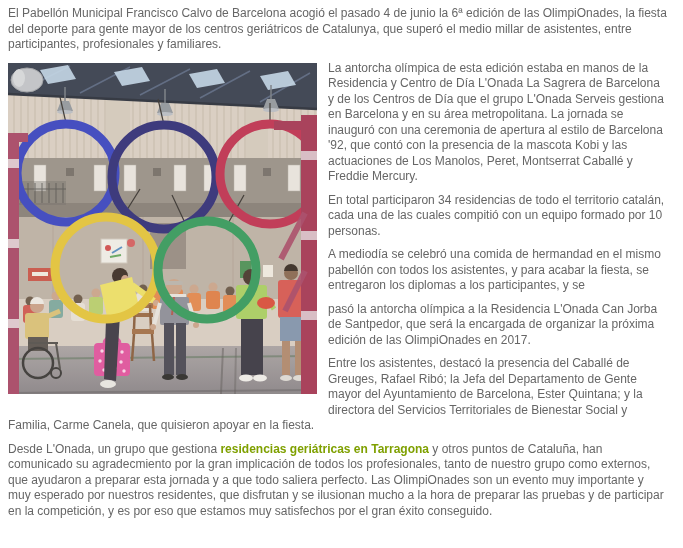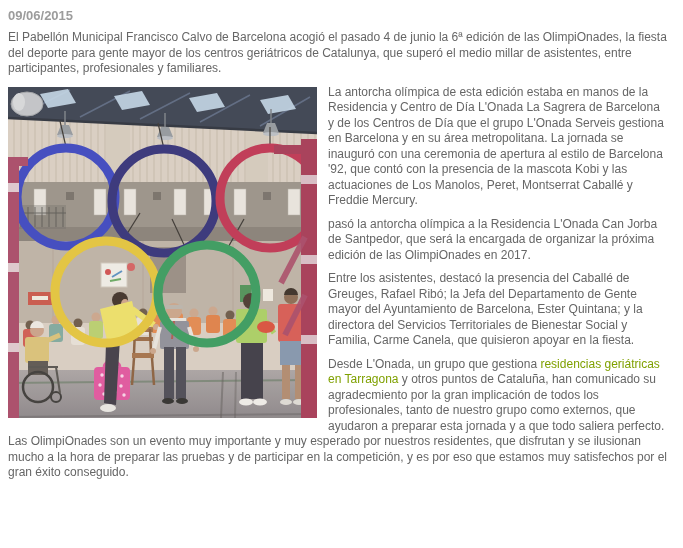--- a/index.html
+++ b/index.html
@@ -18,28 +18,27 @@
     color:#313b49;font-size:17px;line-height:20px;font-weight:bold;
     margin:0 0 10px 0;letter-spacing:0;
   }
   p{margin:0 7px 8px 0;}
   .photo{
     float:left;width:309px;height:331px;margin:2px 11px 14px 0;
     background:#d8cec2;overflow:hidden;
   }
   .photo svg{display:block;width:100%;height:100%;}
   .closing{margin-top:2px;}
-  a.link{color:#7fa000;font-weight:normal;text-decoration:none;}
+  a.link{color:#7fa000;font-weight:bold;text-decoration:none;}
 </style>
 </head>
 <body>
 
 <div class="page">
 
-  <div class="date">09/06/2015</div>
 
 
   <p class="intro">El Pabellón Municipal Francisco Calvo de Barcelona acogió el pasado 4 de junio la 6ª edición de las OlimpiOnades, la fiesta del deporte para gente mayor de los centros geriátricos de Catalunya, que superó el medio millar de asistentes, entre participantes, profesionales y familiares.</p>
 
   <div class="photo">
     <svg viewBox="0 0 309 331" xmlns="http://www.w3.org/2000/svg">
       <defs>
         <pattern id="wallstripes" width="7" height="10" patternUnits="userSpaceOnUse">
           <rect width="7" height="10" fill="#d9cfc3"></rect>
           <rect x="5" width="2" height="10" fill="#cfc4b6"></rect>
@@ -305,18 +304,20 @@
           <rect x="293" y="168" width="16" height="9"></rect>
           <rect x="293" y="248" width="16" height="9"></rect>
         </g>
       </g>
 
       <rect x="0" y="0" width="309" height="331" fill="#f5e0cc" opacity="0.06"></rect>
     </svg>
   </div>
 
   <p>La antorcha olímpica de esta edición estaba en manos de la Residencia y Centro de Día L'Onada La Sagrera de Barcelona y de los Centros de Día que el grupo L'Onada Serveis gestiona en Barcelona y en su área metropolitana. La jornada se inauguró con una ceremonia de apertura al estilo de Barcelona '92, que contó con la presencia de la mascota Kobi y las actuaciones de Los Manolos, Peret, Montserrat Caballé y Freddie Mercury.</p>
+  <p>En total participaron 34 residencias de todo el territorio catalán, cada una de las cuales compitió con un equipo formado por 10 personas.</p>
+  <p>A mediodía se celebró una comida de hermandad en el mismo pabellón con todos los asistentes, y para acabar la fiesta, se entregaron los diplomas a los participantes, y se</p>
   <p>pasó la antorcha olímpica a la Residencia L'Onada Can Jorba de Santpedor, que será la encargada de organizar la próxima edición de las OlimpiOnades en 2017.</p>
   <p>Entre los asistentes, destacó la presencia del Caballé de Greuges, Rafael Ribó; la Jefa del Departamento de Gente mayor del Ayuntamiento de Barcelona, Ester Quintana; y la directora del Servicios Territoriales de Bienestar Social y Familia, Carme Canela, que quisieron apoyar en la fiesta.</p>
 
   <p class="closing"><span>Desde L'Onada, un grupo que gestiona </span><a class="link" href="#">residencias geriátricas en Tarragona</a><span> y otros puntos de Cataluña, han comunicado su agradecmiento por la gran implicación de todos los profesionales, tanto de nuestro grupo como externos, que ayudaron a preparar esta jornada y a que todo saliera perfecto. Las OlimpiOnades son un evento muy importante y muy esperado por nuestros residentes, que disfrutan y se ilusionan mucho a la hora de preparar las pruebas y de participar en la competición, y es por eso que estamos muy satisfechos por el gran éxito conseguido.</span></p>
 
 </div>
 
 </body></html>

